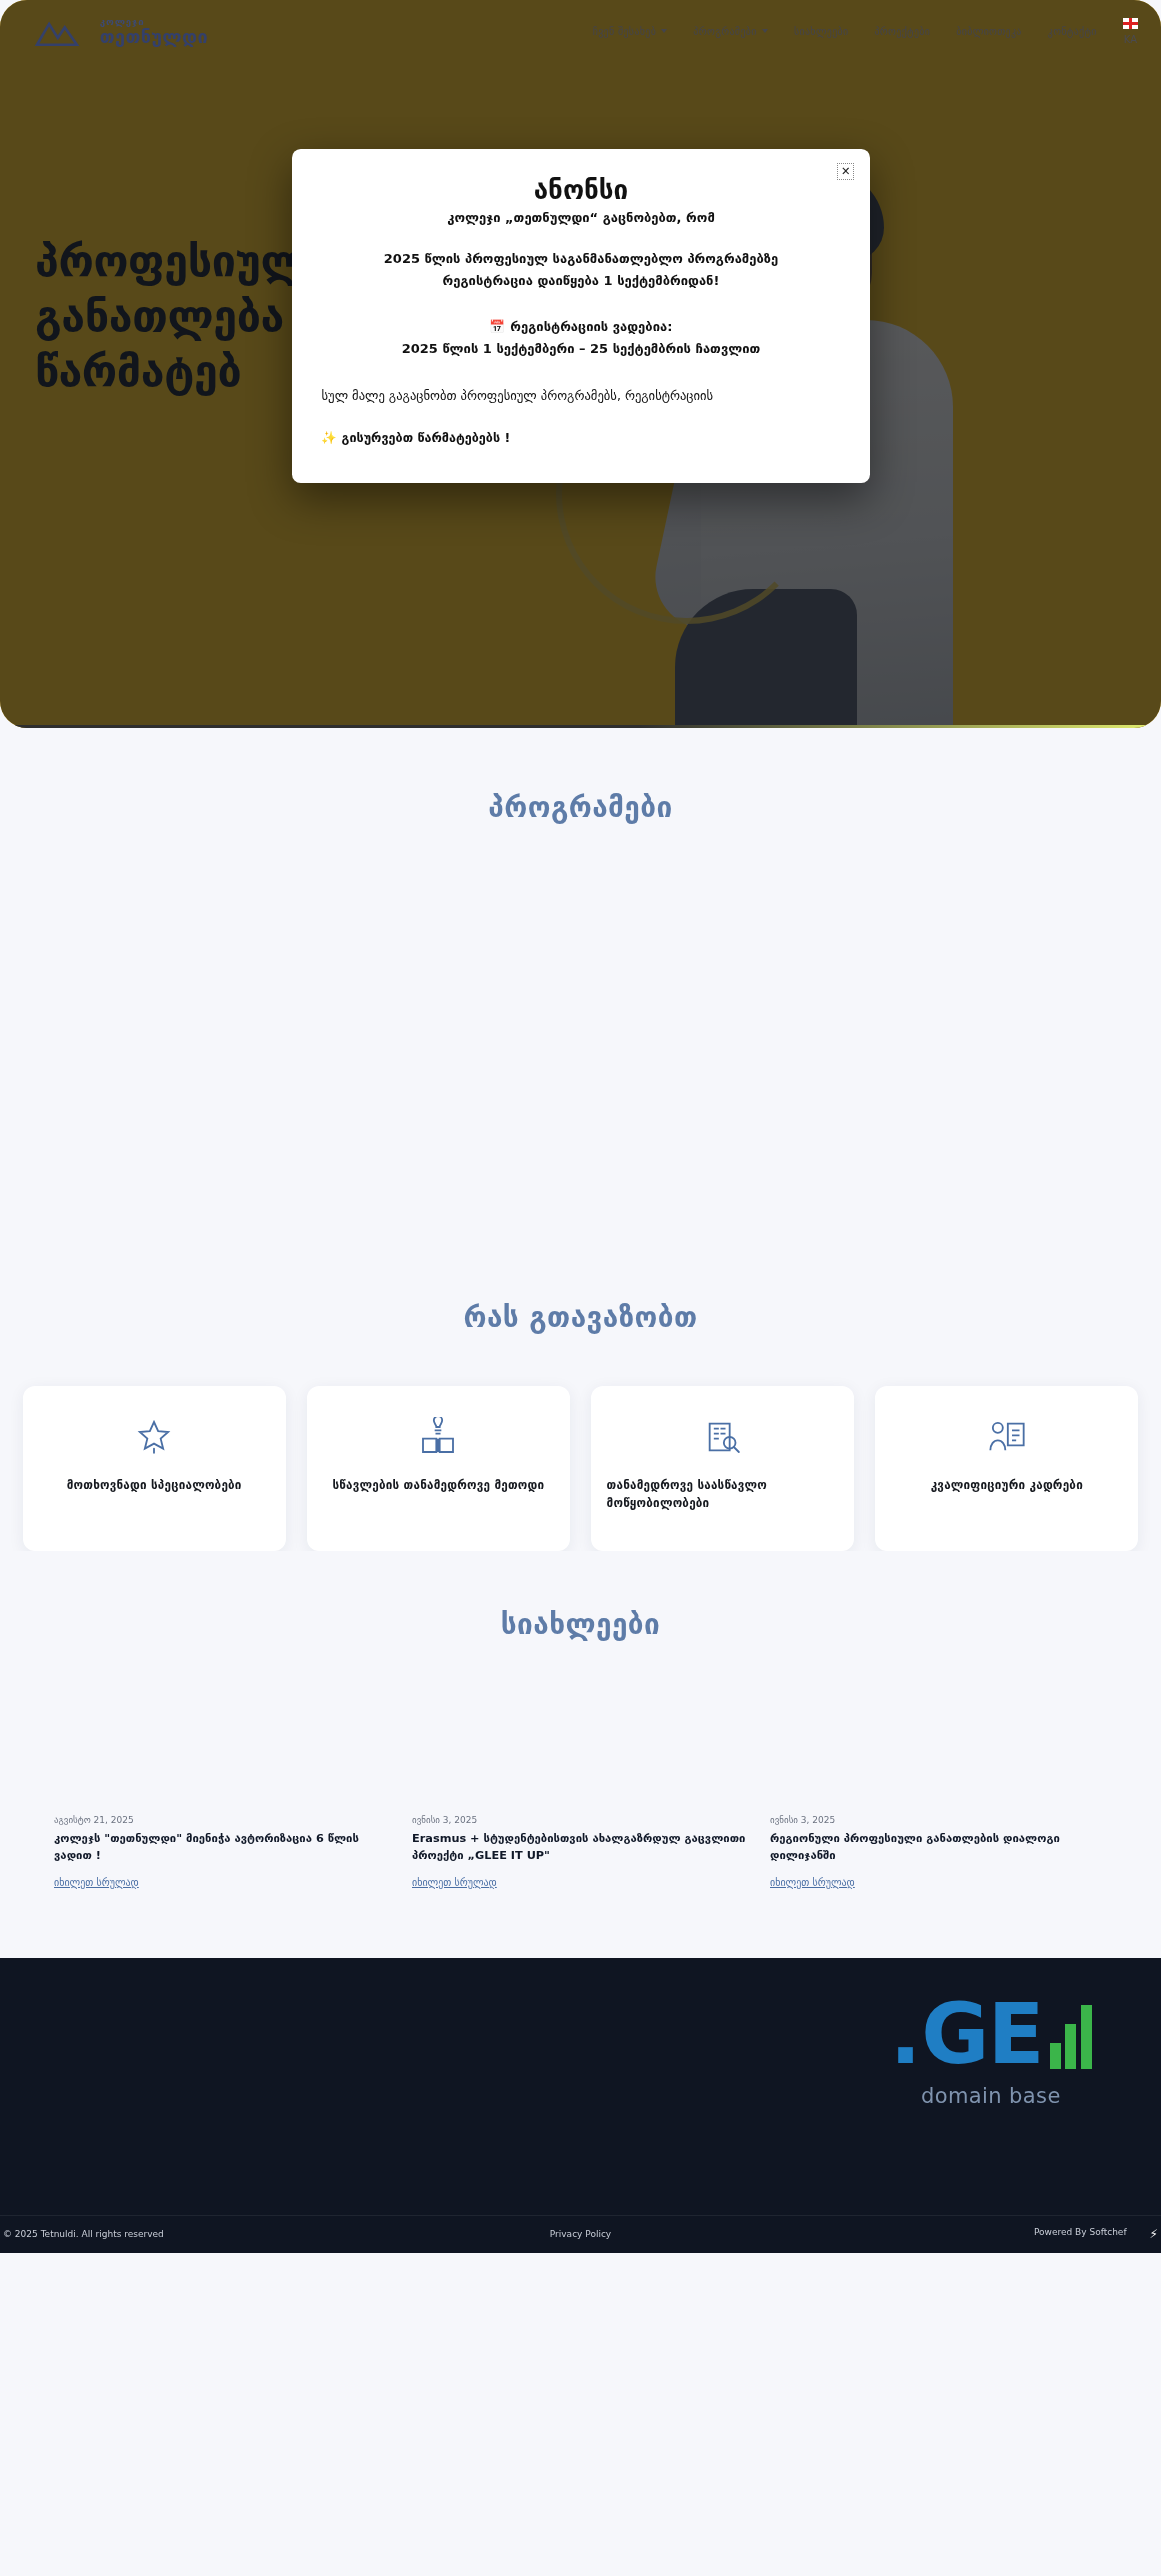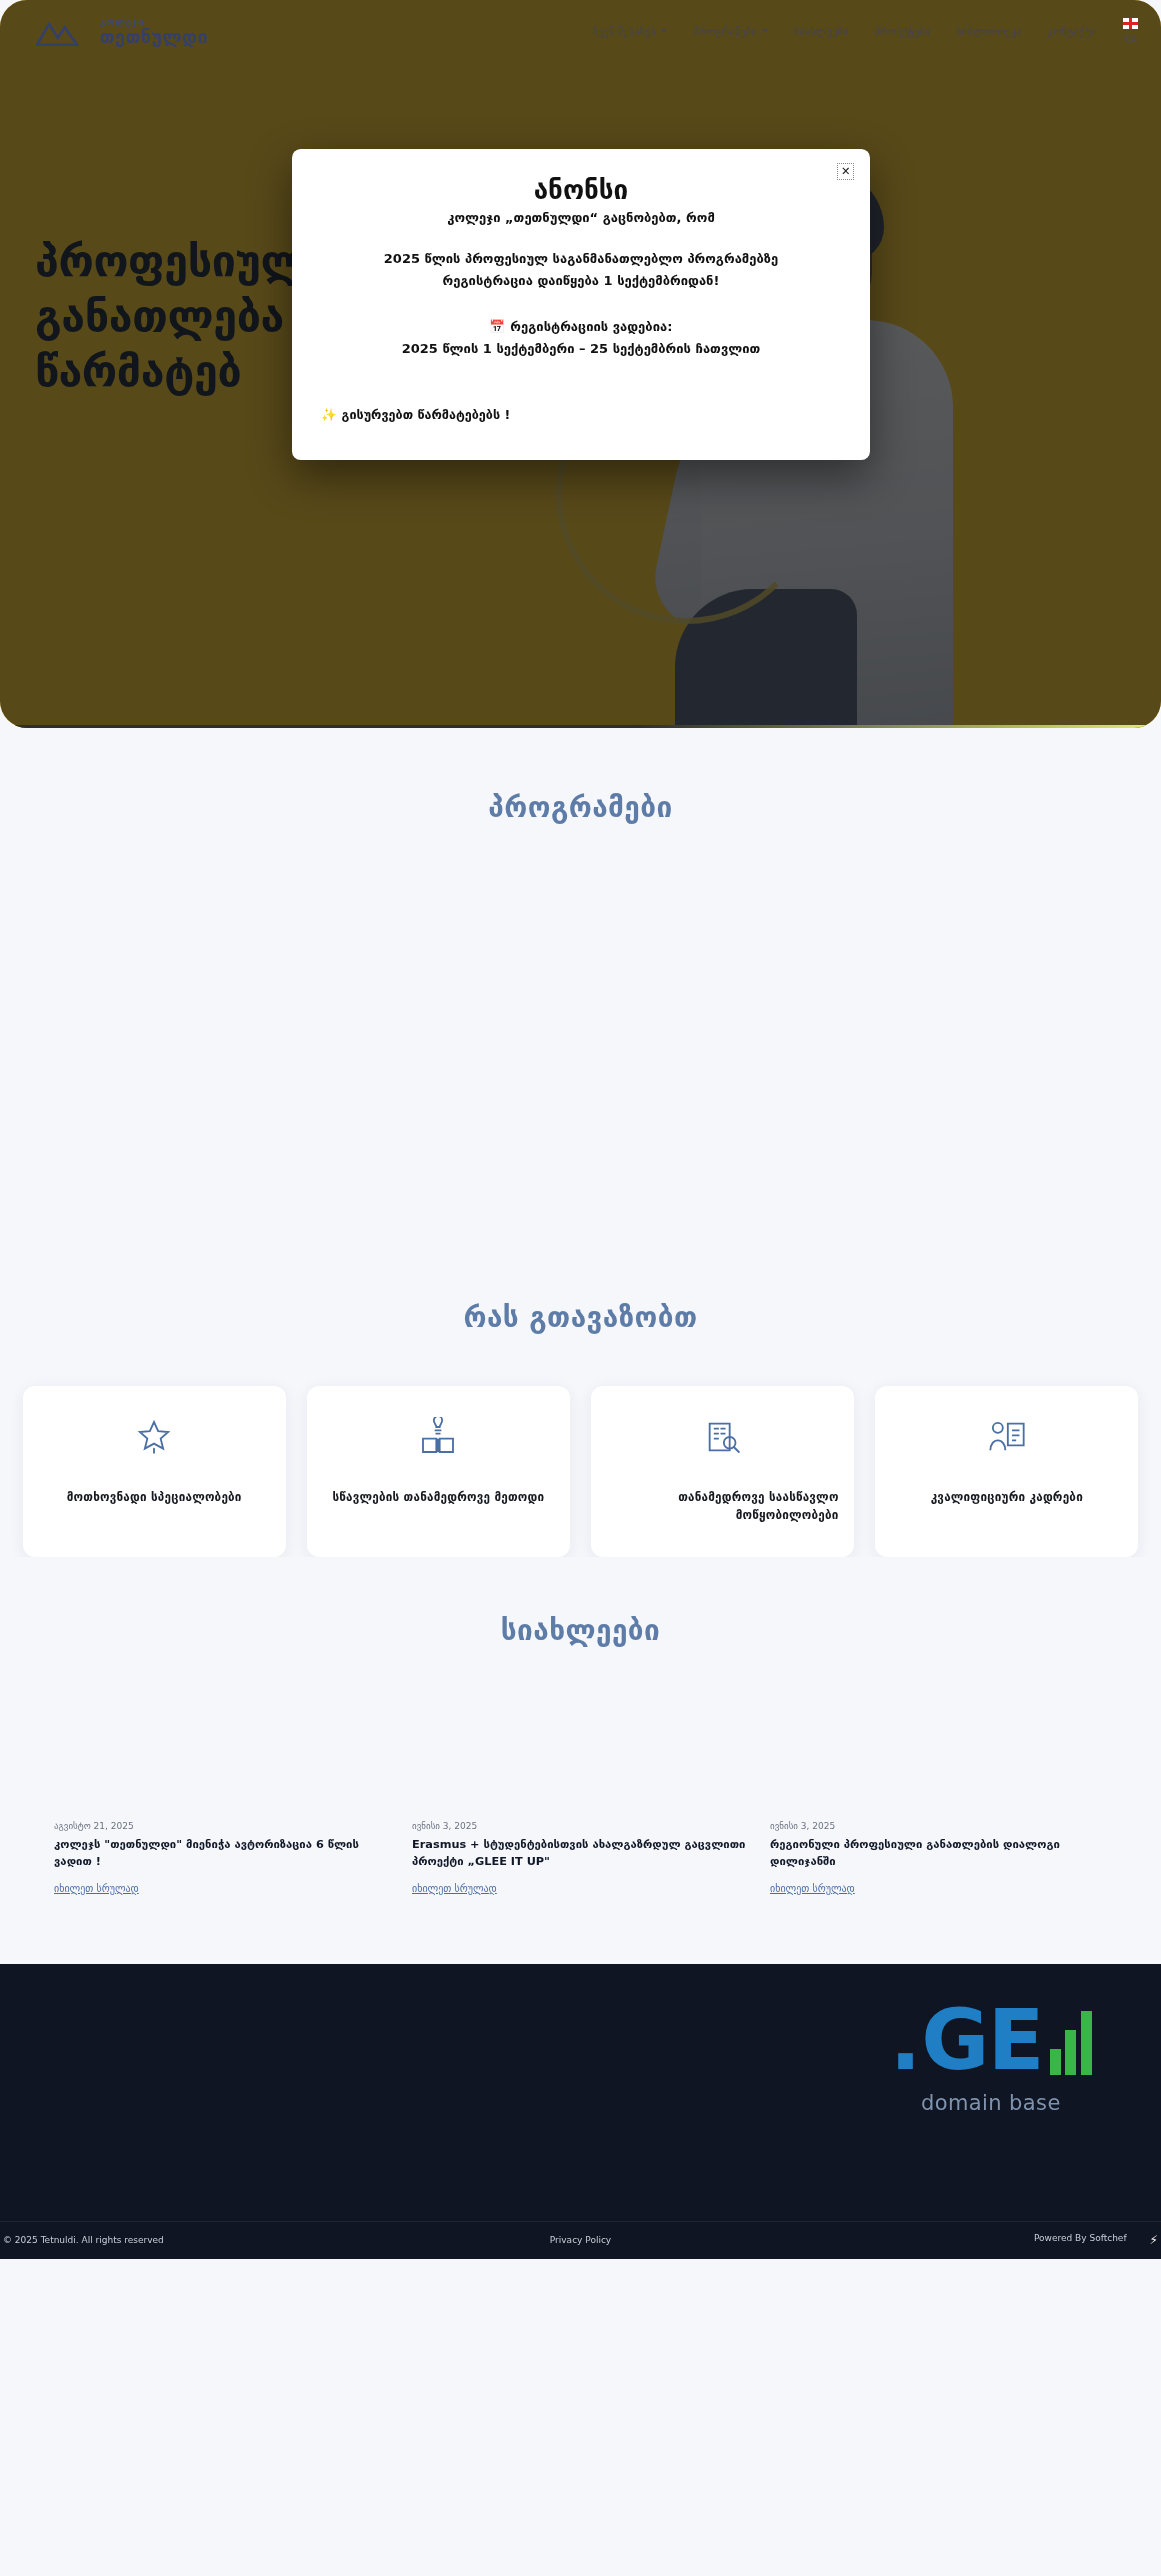--- a/index.html
+++ b/index.html
@@ -199,23 +199,23 @@
     display: flex;
     gap: 21px;
     padding: 52px 22.6px 0;
   }
   .card {
     flex: 1;
     background: #fff;
     border-radius: 12px;
     box-shadow: 0 3.5px 15.6px rgba(30,40,70,.07);
     padding: 31px 15.6px 33px;
-    text-align: right;
+    text-align: left;
     min-height: 165px;
-    display: flex; flex-direction: column; align-items: center; gap: 31px;
+    display: flex; flex-direction: column; align-items: center; gap: 19px;
   }
   .card-icon { width: 40px; height: 40px; color: #4a6fa5; }
   .card-label {
     font-size: 11.7px;
     font-weight: 700;
     color: #16191f;
     line-height: 1.55;
     letter-spacing: 0.2px;
   }
 
@@ -362,20 +362,21 @@
     <div class="modal-wrap">
       <div class="modal-close">✕</div>
       <div class="modal-title">ანონსი</div>
       <div class="modal-subtitle">კოლეჯი „თეთნულდი“ გაცნობებთ, რომ</div>
       <div class="modal-line">2025 წლის პროფესიულ საგანმანათლებლო პროგრამებზე</div>
       <div class="modal-line">რეგისტრაცია დაიწყება 1 სექტემბრიდან!</div>
       <div class="modal-gap-lg"></div>
       <div class="modal-line">📅 რეგისტრაციის ვადებია:</div>
       <div class="modal-line">2025 წლის 1 სექტემბერი – 25 სექტემბრის ჩათვლით</div>
       <div class="modal-gap-lg"></div>
+      <div class="modal-body">სულ მალე გაგაცნობთ პროფესიულ პროგრამებს, რეგისტრაციის</div>
       <div class="modal-closing">✨ გისურვებთ წარმატებებს !</div>
     </div>
   </section>
 
   <section class="section programs-section">
     <h2 class="section-title">პროგრამები</h2>
     <div class="programs-body"></div>
   </section>
 
   <section class="section why-section">

